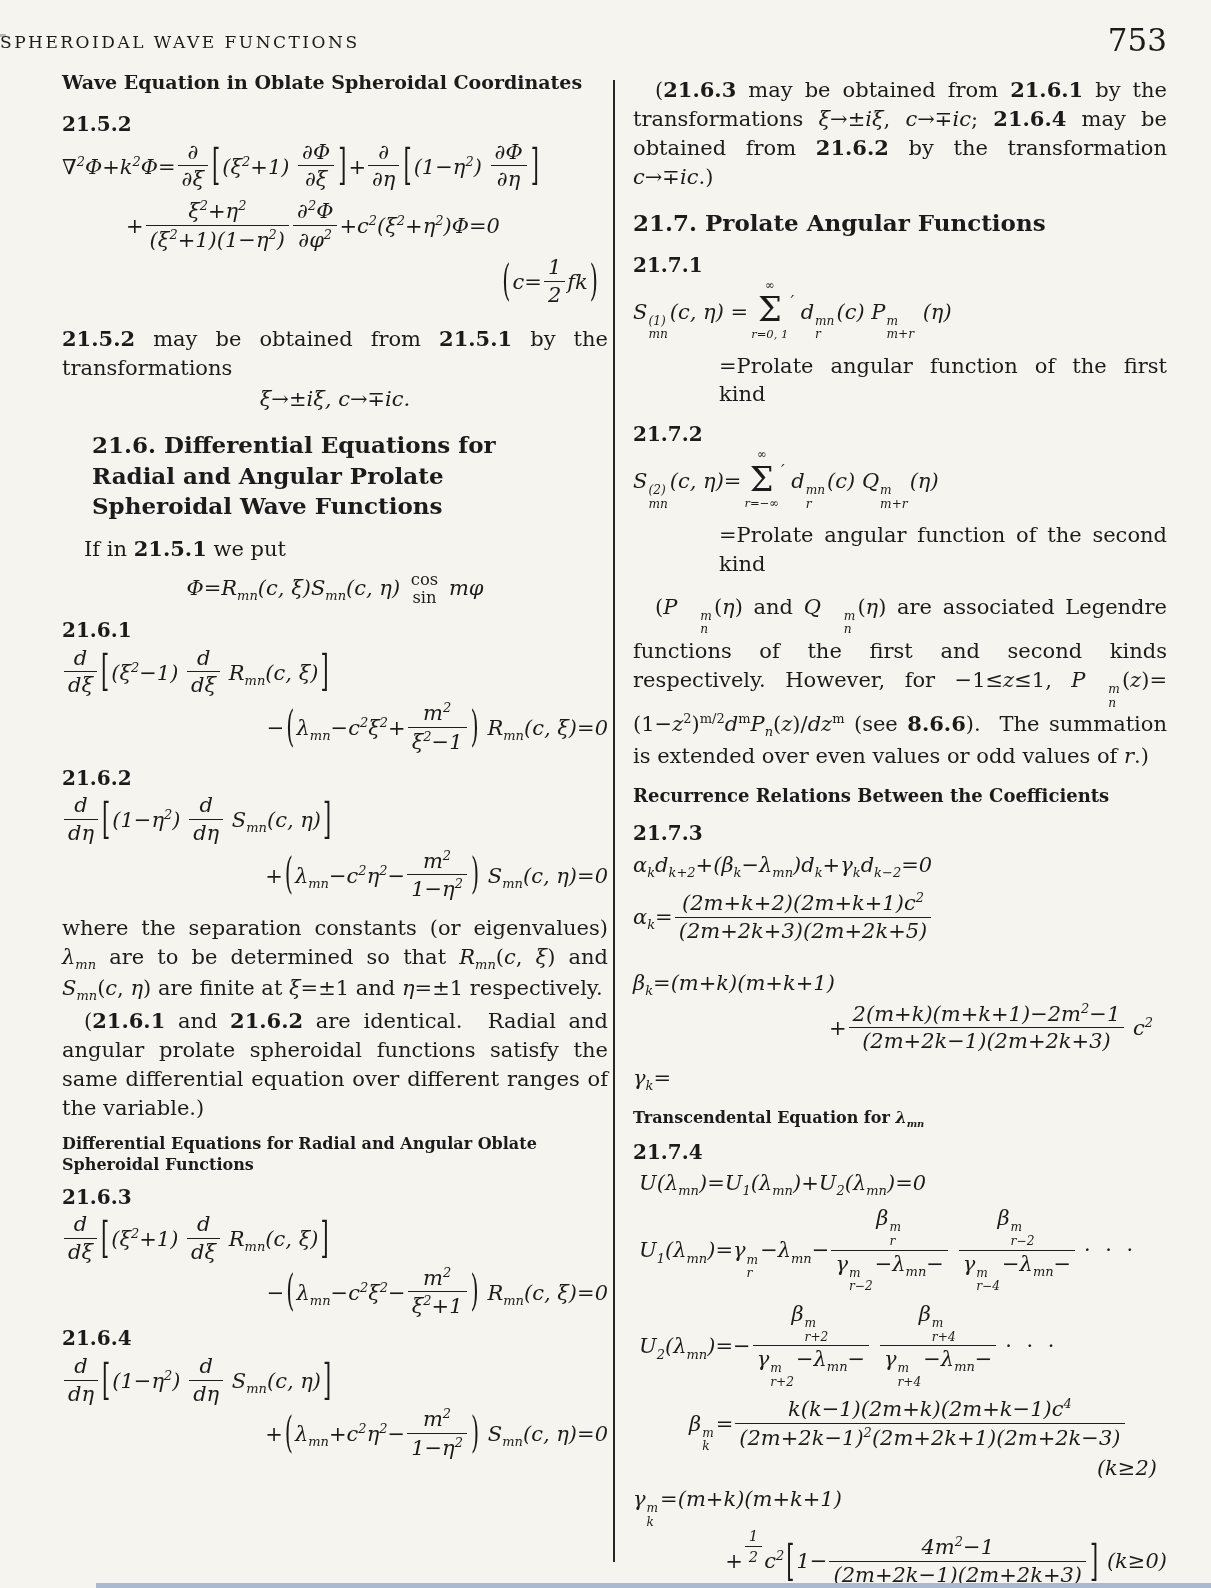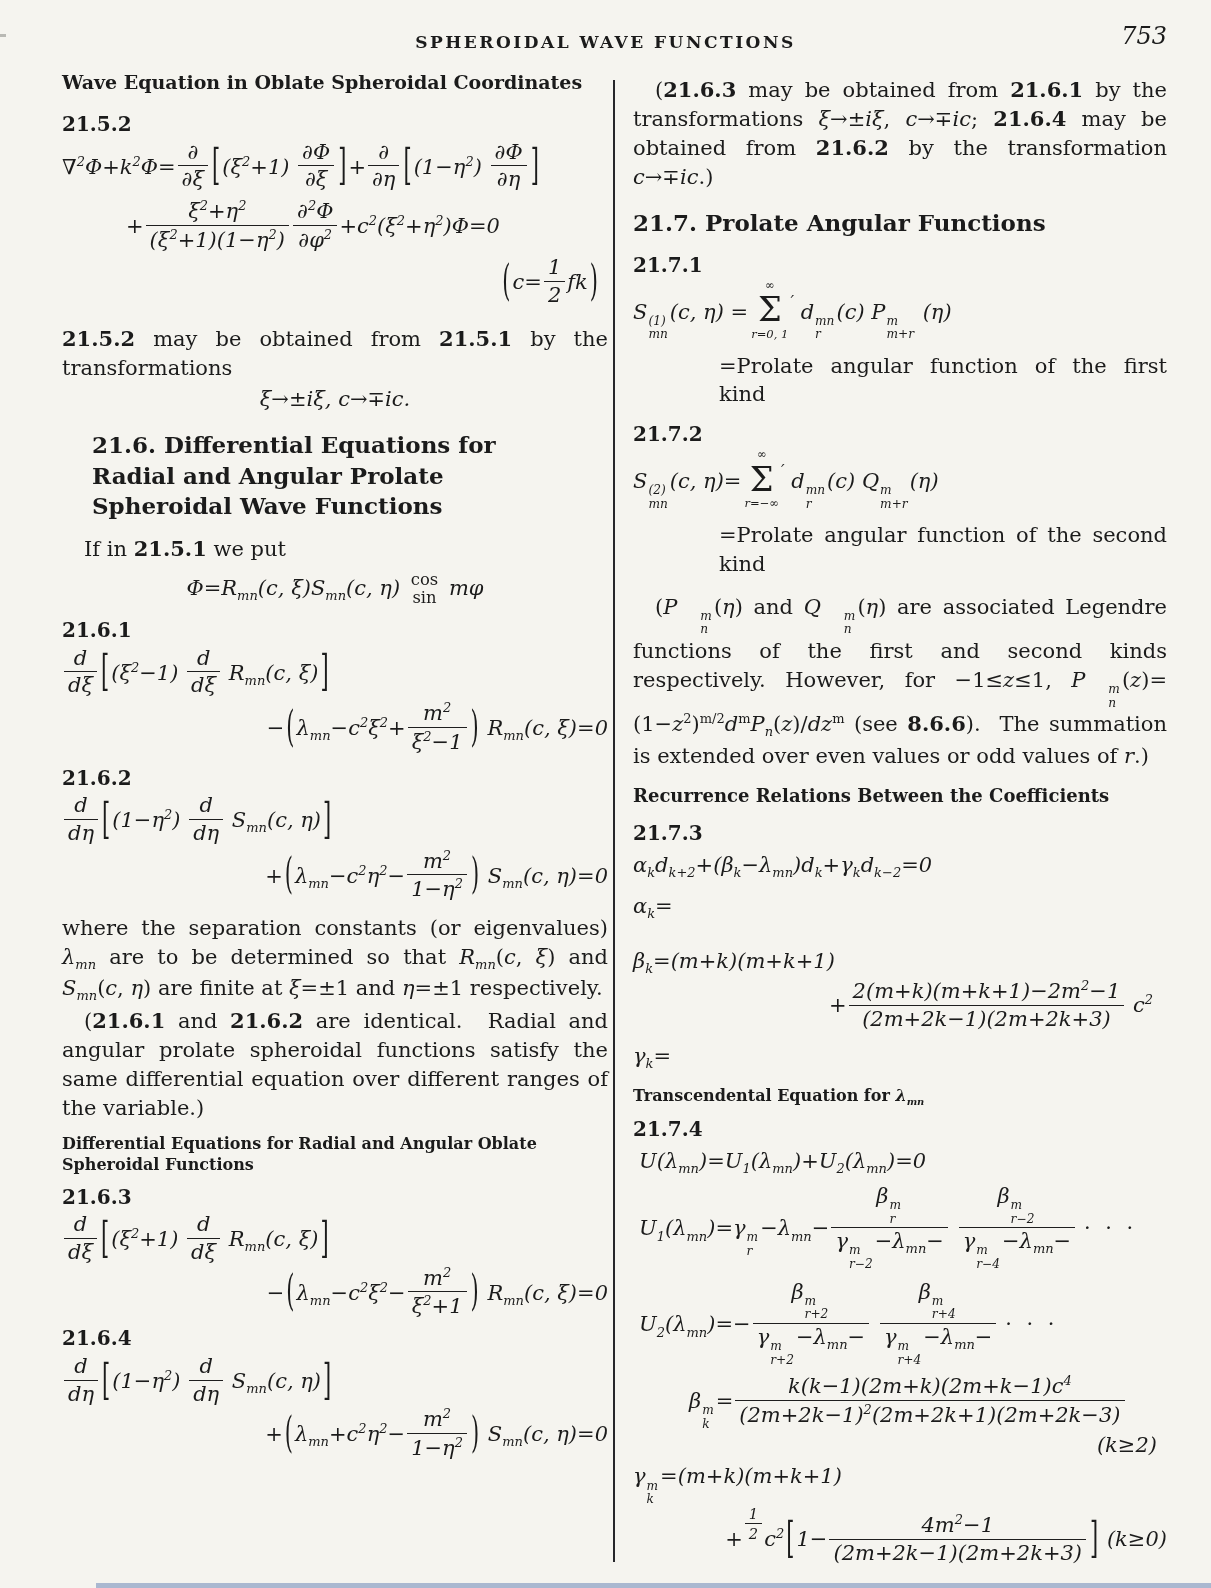--- a/index.html
+++ b/index.html
@@ -1,21 +1,21 @@
 <!DOCTYPE html>
 <html><head>
 <meta charset="utf-8">
 <style>
   html,body{margin:0;padding:0;background:#d8d8d4;}
   .page{position:relative;width:1211px;height:1588px;background:#f5f4ef;overflow:hidden;
         font-family:"DejaVu Serif","Liberation Serif",serif;color:#1b1b1b;}
   
-  .runhead{position:absolute;top:32px;left:0;width:100%;text-align:center;
-           font-size:17px;font-weight:bold;letter-spacing:2.5px;}
-  .pagenum{position:absolute;top:22px;right:44px;font-size:24px;font-weight:500;font-style:italic;}
+  .runhead{position:absolute;top:32px;left:0;width:100%;text-align:left;
+           font-size:17px;font-weight:normal;letter-spacing:2.5px;}
+  .pagenum{position:absolute;top:22px;right:44px;font-size:31px;font-weight:500;}
   .speck{position:absolute;left:0;top:34px;width:6px;height:3px;background:#b9b9b4;}
   
   .divider{position:absolute;left:613px;top:80px;width:2px;height:1482px;background:#26262a;}
   
   .scanbar{position:absolute;left:96px;right:0;bottom:0;height:5px;background:#aab8d0;}
   
   .col{position:absolute;font-size:21px;line-height:1.38;}
   .col-l{left:62px;top:70px;width:546px;}
   .col-r{left:633px;top:76px;width:534px;}
   
@@ -166,21 +166,21 @@
           </span></i>(<i>η</i>) are associated Legendre functions of the first and second kinds respectively. However, for −1≤<i>z</i>≤1, <i>P<span class="ss">
             <span>m</span>
             <span>n</span>
           </span></i>(<i>z</i>)=(1−<i>z</i><sup>2</sup>)<sup>m/2</sup><i>d</i><sup>m</sup><i>P<sub>n</sub></i>(<i>z</i>)/<i>dz</i><sup>m</sup> (see <b>8.6.6</b>).&nbsp; The summation is extended over even values or odd values of <i>r</i>.)</div>
 
     <div class="bh h4">Recurrence Relations Between the Coefficients</div>
 
     <div>
       <div class="lbl">21.7.3</div>
       <div class="eql" style="margin-bottom:10px">α<sub>k</sub>d<sub>k+2</sub>+(β<sub>k</sub>−λ<sub>mn</sub>)d<sub>k</sub>+γ<sub>k</sub>d<sub>k−2</sub>=0</div>
-      <div class="eql" style="margin-bottom:24px">α<sub>k</sub>=</div>
+      <div class="eql" style="margin-bottom:24px">α<sub>k</sub>=<span class="fr"><span class="nu">(2m+k+2)(2m+k+1)c<sup>2</sup></span><span class="de">(2m+2k+3)(2m+2k+5)</span></span></div>
       <div class="eql" style="margin-bottom:2px">β<sub>k</sub>=(m+k)(m+k+1)</div>
       <div class="eql r" style="padding-right:14px;margin-bottom:8px">+<span class="fr"><span class="nu">2(m+k)(m+k+1)−2m<sup>2</sup>−1</span><span class="de">(2m+2k−1)(2m+2k+3)</span></span> c<sup>2</sup></div>
       <div class="eql" style="margin-bottom:12px">γ<sub>k</sub>=</div>
     </div>
 
     <div class="bh h3">Transcendental Equation for <i>λ<sub>mn</sub></i></div>
 
     <div>
       <div class="lbl">21.7.4</div>
       <div class="eql" style="margin-bottom:8px;padding-left:6px">U(λ<sub>mn</sub>)=U<sub>1</sub>(λ<sub>mn</sub>)+U<sub>2</sub>(λ<sub>mn</sub>)=0</div>

